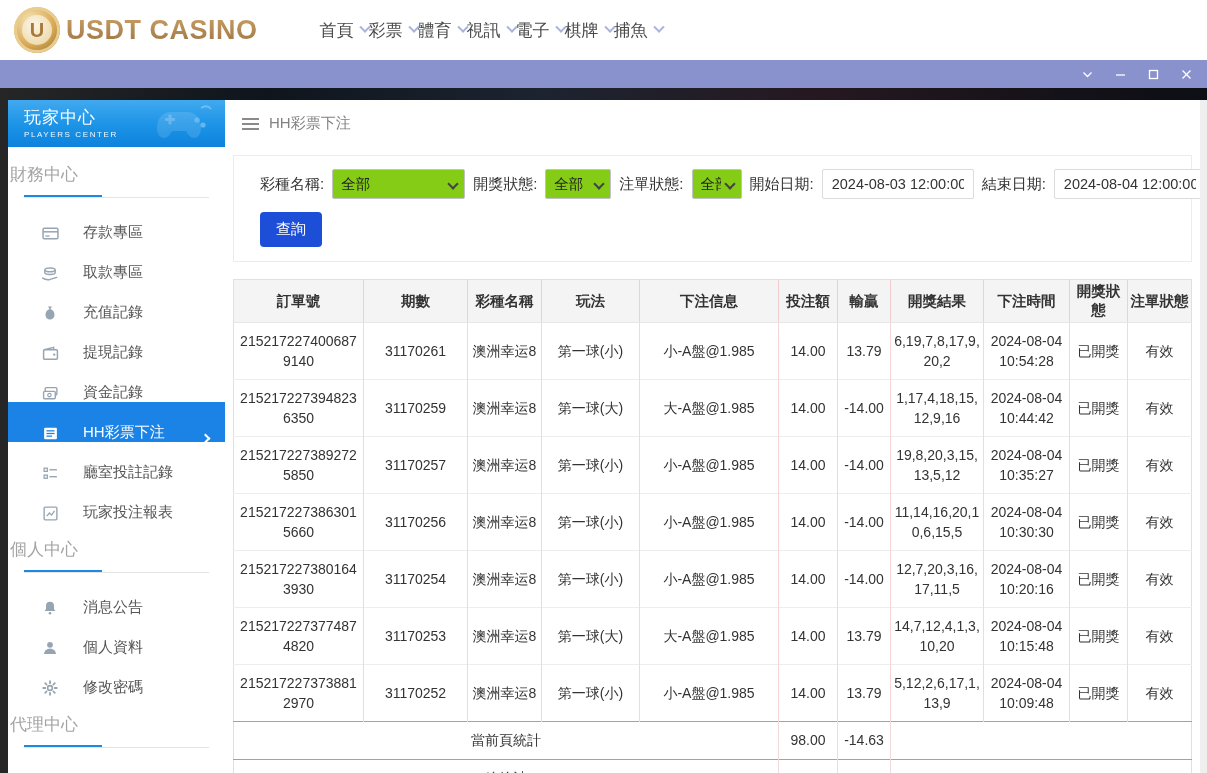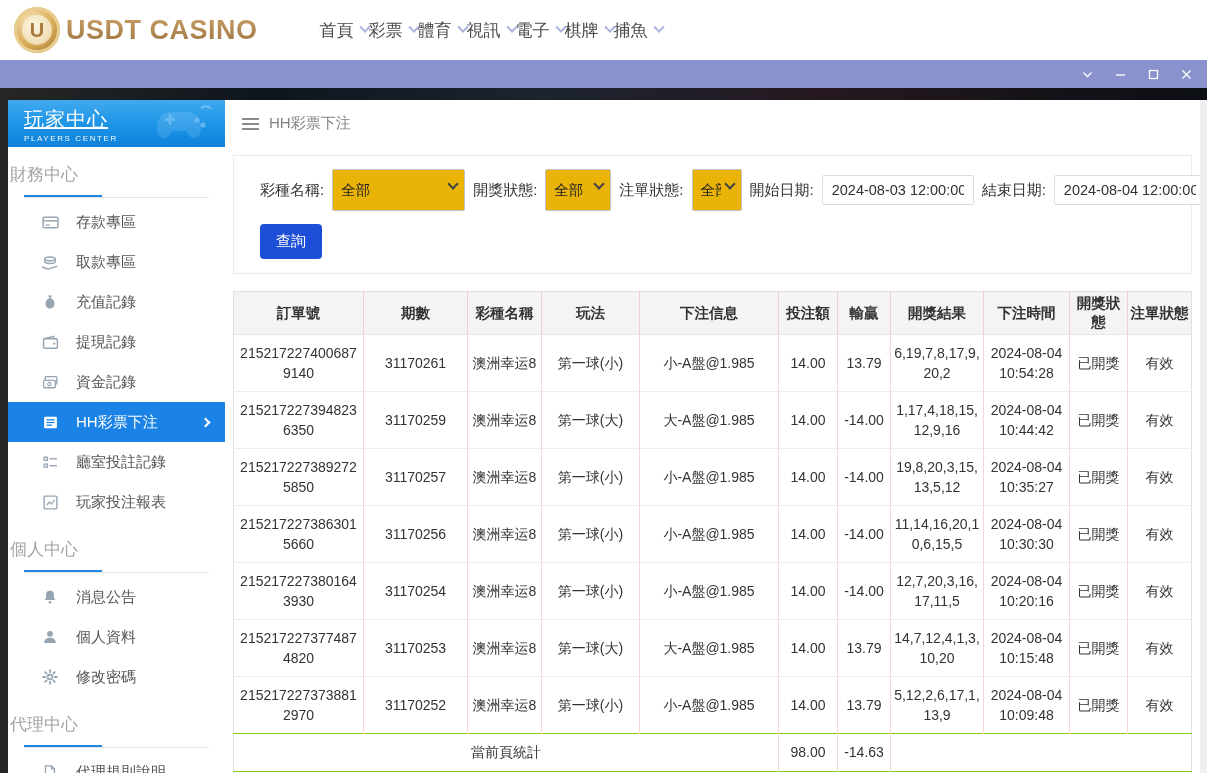--- a/index.html
+++ b/index.html
@@ -27,47 +27,47 @@
   .tb-icon { width:13px; height:13px; display:flex; align-items:center; justify-content:center; cursor:pointer; }
   .tb-icon svg { stroke:#fff; stroke-width:1.3; fill:none; }
 
   
   .app { position:relative; height:685px;
     background:linear-gradient(90deg,#262626 0%,#0e151d 22%,#1c2430 45%,#261820 68%,#141218 88%,#0c0f14 100%); }
 
   .sidebar { position:absolute; left:8px; top:12px; bottom:0; width:217px; background:#fff; overflow:hidden; }
   .side-header { height:47px; background:linear-gradient(180deg,#41a9ef 0%,#1b93e6 55%,#0d82dc 100%);
     color:#fff; padding:6px 0 0 16px; position:relative; }
-  .side-title { font-size:20px; letter-spacing:1px;text-decoration:underline; }
+  .side-title { font-size:17px; letter-spacing:1px; }
   .side-sub { font-size:8px; letter-spacing:1.6px; margin-top:1px; opacity:.95; }
   .side-header svg.gamepad { position:absolute; right:10px; top:4px; opacity:.35; }
   .side-heading { font-size:17px; color:#a3a3a3; margin:16px 0 0 2px; }
   .rule { position:relative; height:3px; margin:9px 16px 4px 16px; }
   .rule::after { content:''; position:absolute; left:0; right:0; bottom:0; height:1px; background:#e4e4e4; }
   .rule::before { content:''; position:absolute; left:0; top:0; bottom:0; width:42%; background:#1e88e5; }
-  .side-item { position:relative; display:flex; align-items:center; height:40px; padding-left:33px; gap:17px;
+  .side-item { position:relative; display:flex; align-items:flex-end; height:40px; padding-left:33px; gap:24px;
     font-size:15px; color:#555; cursor:pointer; }
   .side-item .sicon { width:18px; height:18px; color:#97a4b1; display:flex; align-items:center; justify-content:center; }
   .side-item.active { background:#1b82e6; color:#fff; }
   .side-item.active .sicon { color:#fff; }
   .item-chev { position:absolute; right:16px; width:7px; height:7px; border-right:2px solid #fff; border-top:2px solid #fff;
     transform:rotate(45deg); }
 
   .main { position:absolute; left:225px; top:12px; right:0; bottom:0; background:#fff; }
   .scroll-track { position:absolute; right:0; top:0; bottom:0; width:7px; background:#efefef; }
 
   .breadcrumb { display:flex; align-items:center; gap:10px; margin:14px 0 0 17px; color:#828282; font-size:15px; }
   .hamburger { width:17px; display:flex; flex-direction:column; gap:3px; cursor:pointer; }
   .hamburger span { height:2px; background:#8a8a8a; }
 
   .filter-panel { margin:22px 15px 0 8px; border:1px solid #ececec; padding:13px 26px 14px; }
   .filter-row { display:flex; align-items:center; gap:8px; font-size:15px; color:#333; white-space:nowrap; }
   .sel-wrap { position:relative; }
-  .sel-wrap select { appearance:none; -webkit-appearance:none; height:42px; border:1px solid #c2c2c2; border-radius:2px;
-    background:#eab308; font-size:14.5px; color:#222; padding:0 20px 0 8px;
+  .sel-wrap select { appearance:none; -webkit-appearance:none; height:30px; border:1px solid #c2c2c2; border-radius:2px;
+    background:#84cc16; font-size:14.5px; color:#222; padding:0 20px 0 8px;
     font-family:"Liberation Sans","DejaVu Sans",sans-serif; }
   .sel-wrap::after { content:''; position:absolute; right:8px; top:11px; width:6px; height:6px;
     border-right:2px solid #444; border-bottom:2px solid #444; transform:rotate(45deg); pointer-events:none; }
   .sel-lottery select { width:133px; }
   .sel-draw select { width:66px; }
   .sel-order select { width:50px; }
   .date-input { width:152px; height:30px; border:1px solid #dcdcdc; border-radius:2px; font-size:14.5px; color:#333;
     padding:0 9px; font-family:"Liberation Sans","DejaVu Sans",sans-serif; }
   .search-btn { display:inline-block; margin-top:13px; background:#1d4ed8; color:#fff; border:none; border-radius:4px;
     font-size:15px; padding:8px 16px; cursor:pointer; font-family:inherit; }

